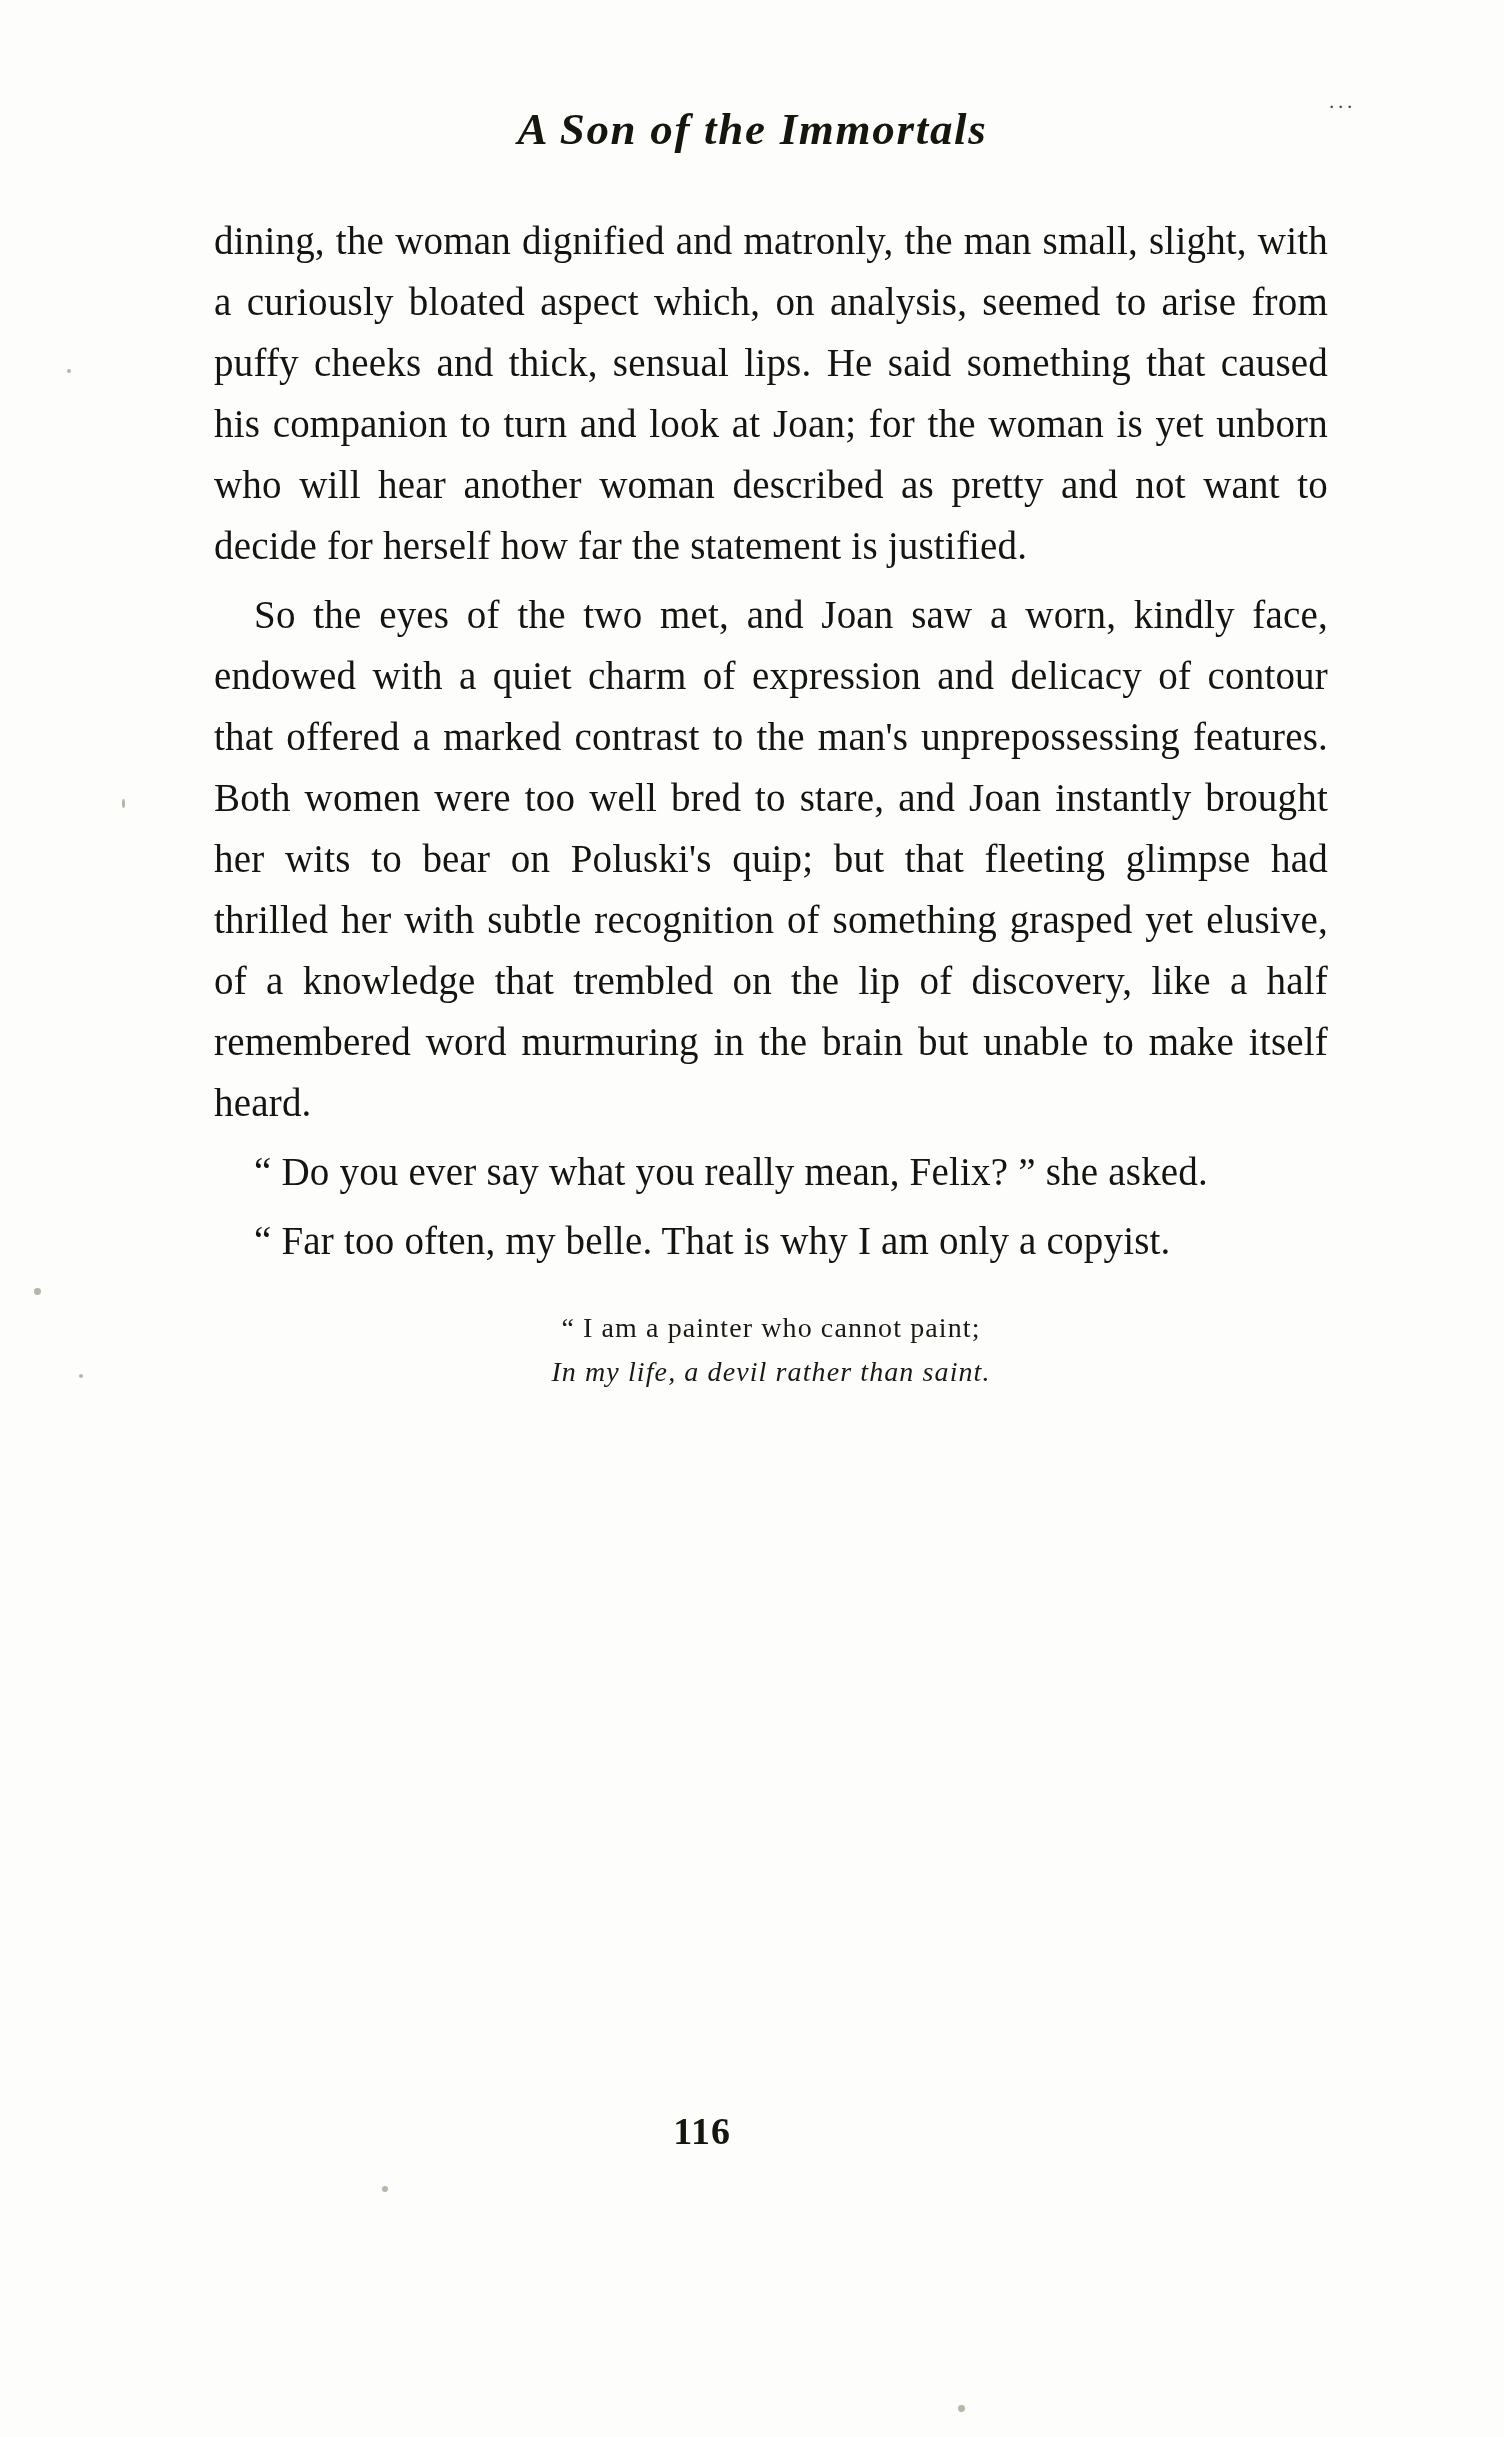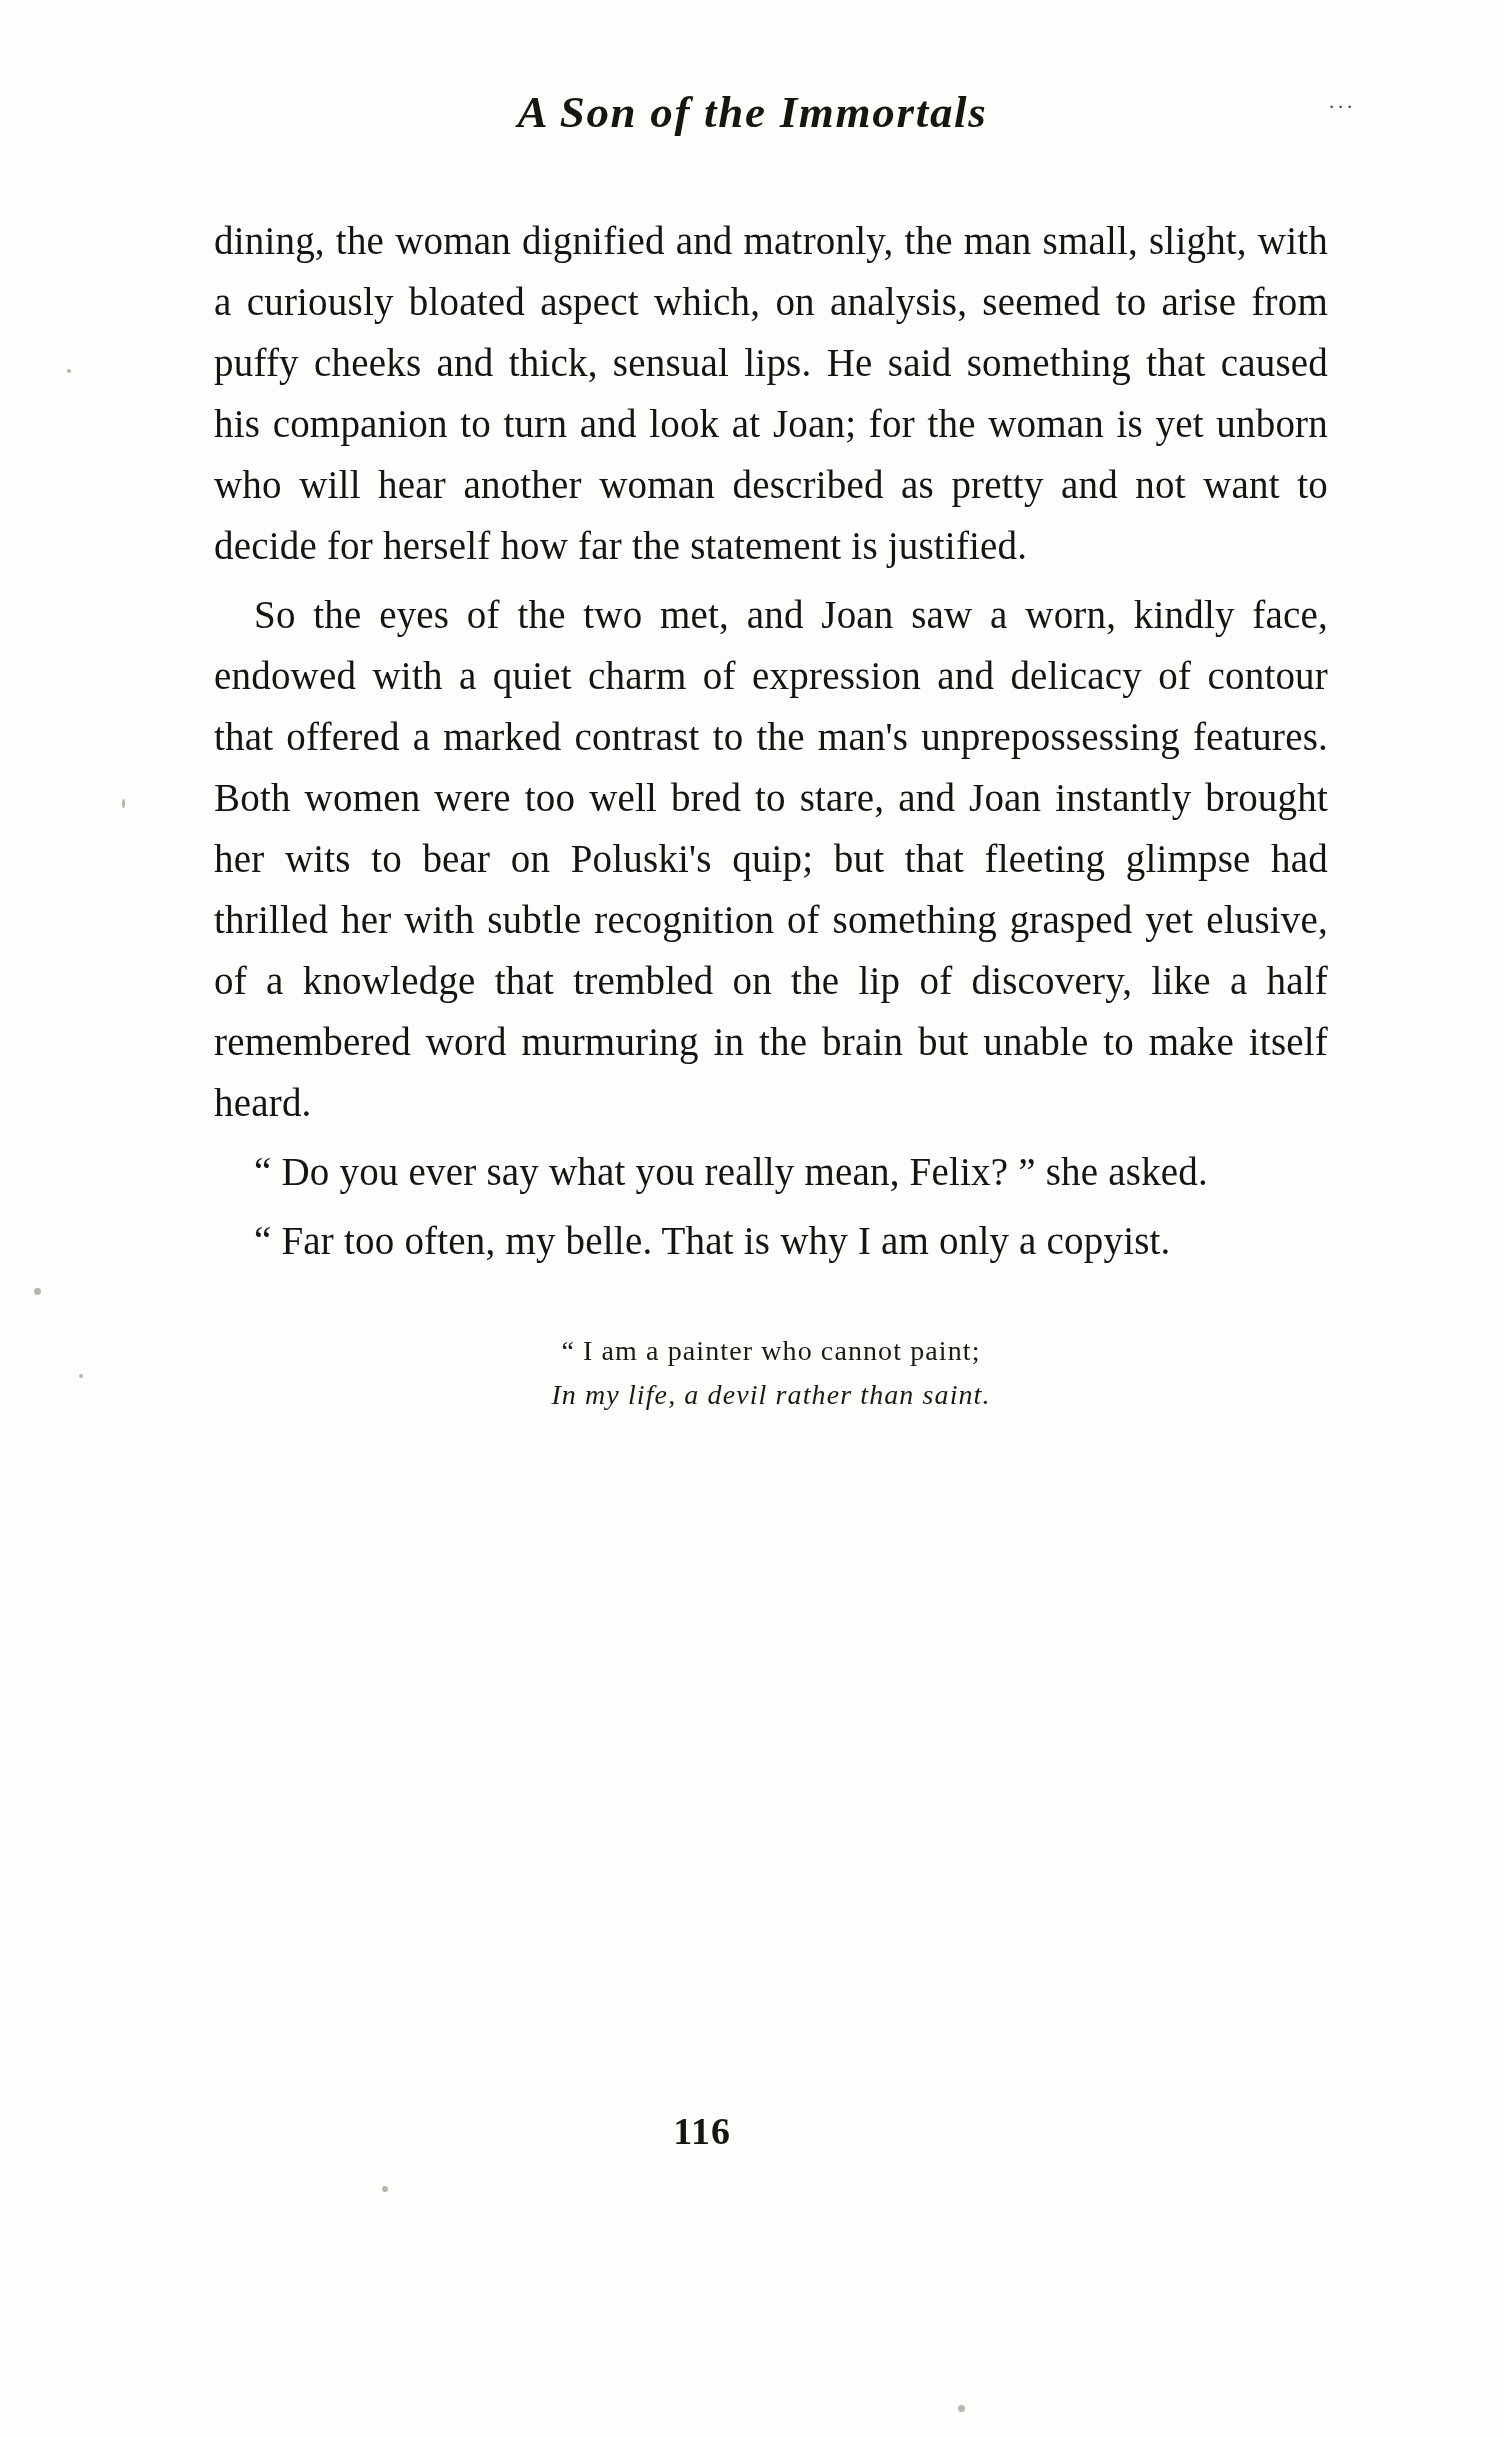--- a/index.html
+++ b/index.html
@@ -20,21 +20,21 @@
     position: absolute;
     top: 0;
     left: 0;
     width: 1505px;
     height: 2438px;
     background: #fdfdfb;
   }
 
   .running-head {
     position: absolute;
-    top: 86px;
+    top: 103px;
     left: 0;
     width: 1505px;
     text-align: center;
     font-style: italic;
     font-weight: bold;
     font-size: 45px;
     letter-spacing: 1.7px;
     color: #16160f;
   }
 
@@ -62,21 +62,21 @@
     text-justify: inter-word;
     color: #141410;
     letter-spacing: 0.2px;
   }
 
   p.body.indent {
     text-indent: 40px;
   }
 
   .verse {
-    margin: 58px 0 40px 0;
+    margin: 35px 0 40px 0;
     text-align: center;
     font-size: 28px;
     line-height: 44px;
     letter-spacing: 1.1px;
     color: #1a1a14;
   }
 
   .verse .line2 {
     display: block;
     font-style: italic;

